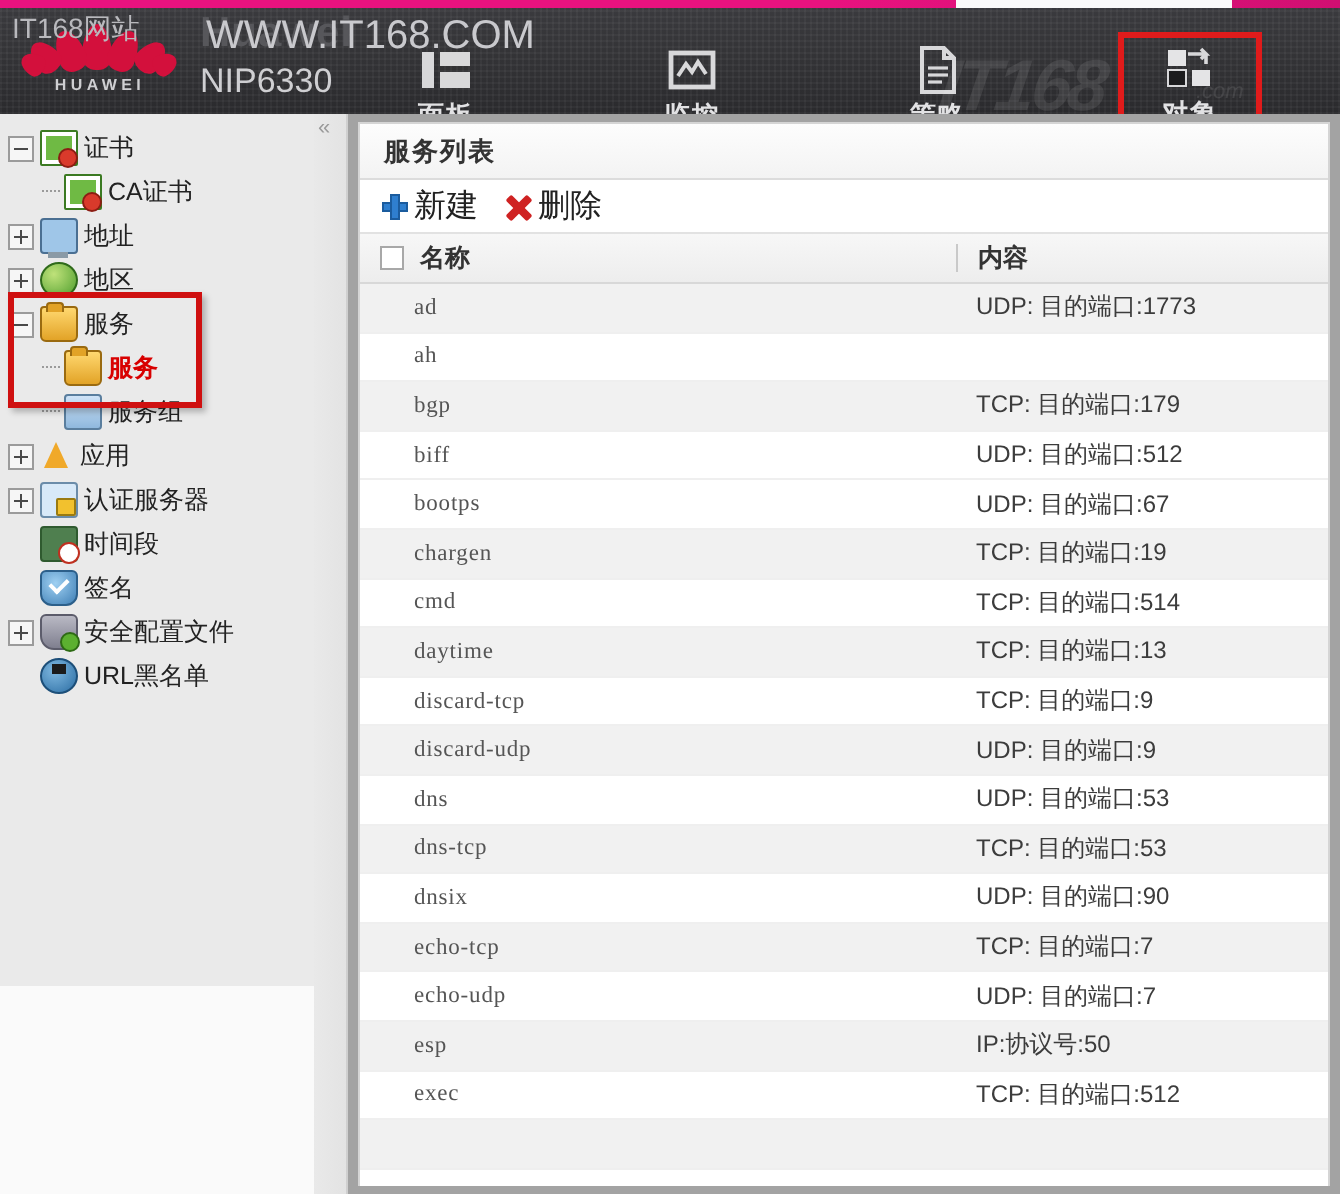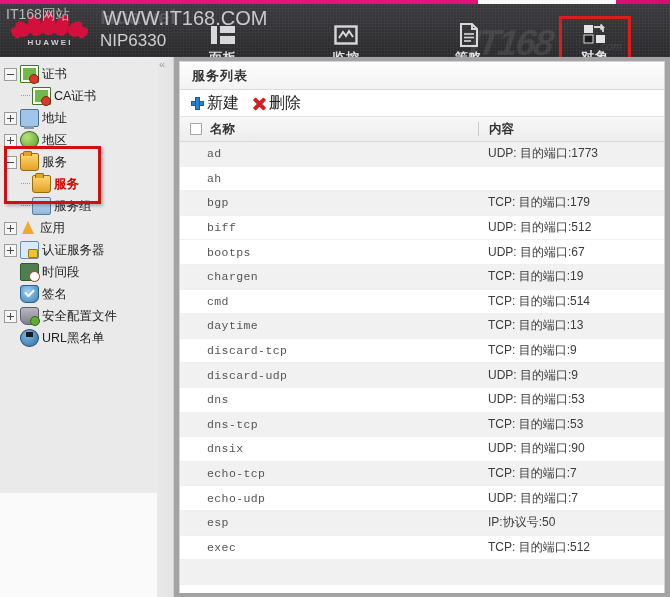--- a/index.html
+++ b/index.html
@@ -156,21 +156,21 @@
     display:flex;align-items:center;}
   .hcb{width:12px;height:12px;border:1px solid #a8a8a8;background:#fff;margin-right:8px;
     box-sizing:border-box;cursor:pointer;}
   .hlabel{font-size:12.5px;font-weight:bold;color:#333;}
 
   #tbody{height:452px;overflow:hidden;}
   .trow{display:flex;height:24.6px;align-items:center;font-size:12px;color:#4a4a4a;
     border-bottom:1px solid #efefef;box-sizing:border-box;}
   .trow.alt{background:#f1f1f1;}
   .trow .n{width:298px;padding-left:27px;box-sizing:border-box;
-    font-family:Liberation Mono, monospace;font-size:11.5px;color:#555;
+    font-family:Liberation Serif, serif;font-size:11.5px;color:#555;
     letter-spacing:.4px;}
   .trow .v{flex:1;padding-left:10px;box-sizing:border-box;font-size:12px;color:#3c3c3c;}
 </style>
 </head>
 <body>
 
 <div id="topbar">
   <div id="pinkline">
       <div class="gapwhite"></div>
     </div>

